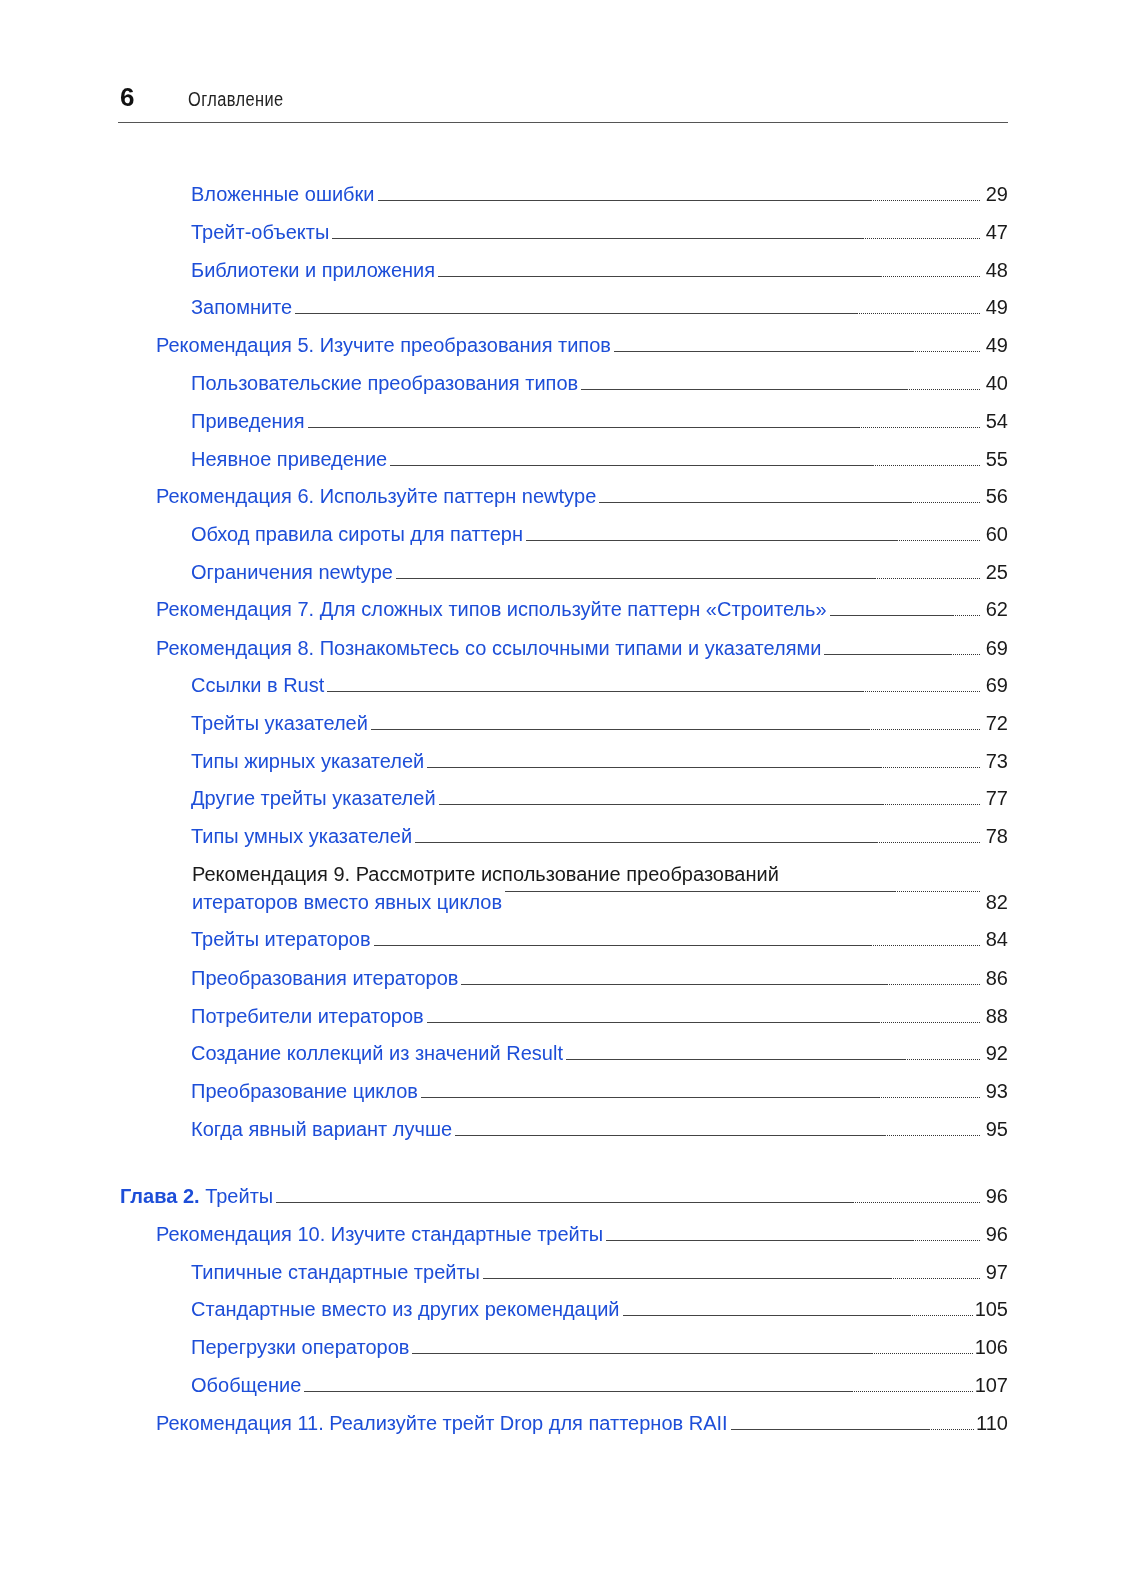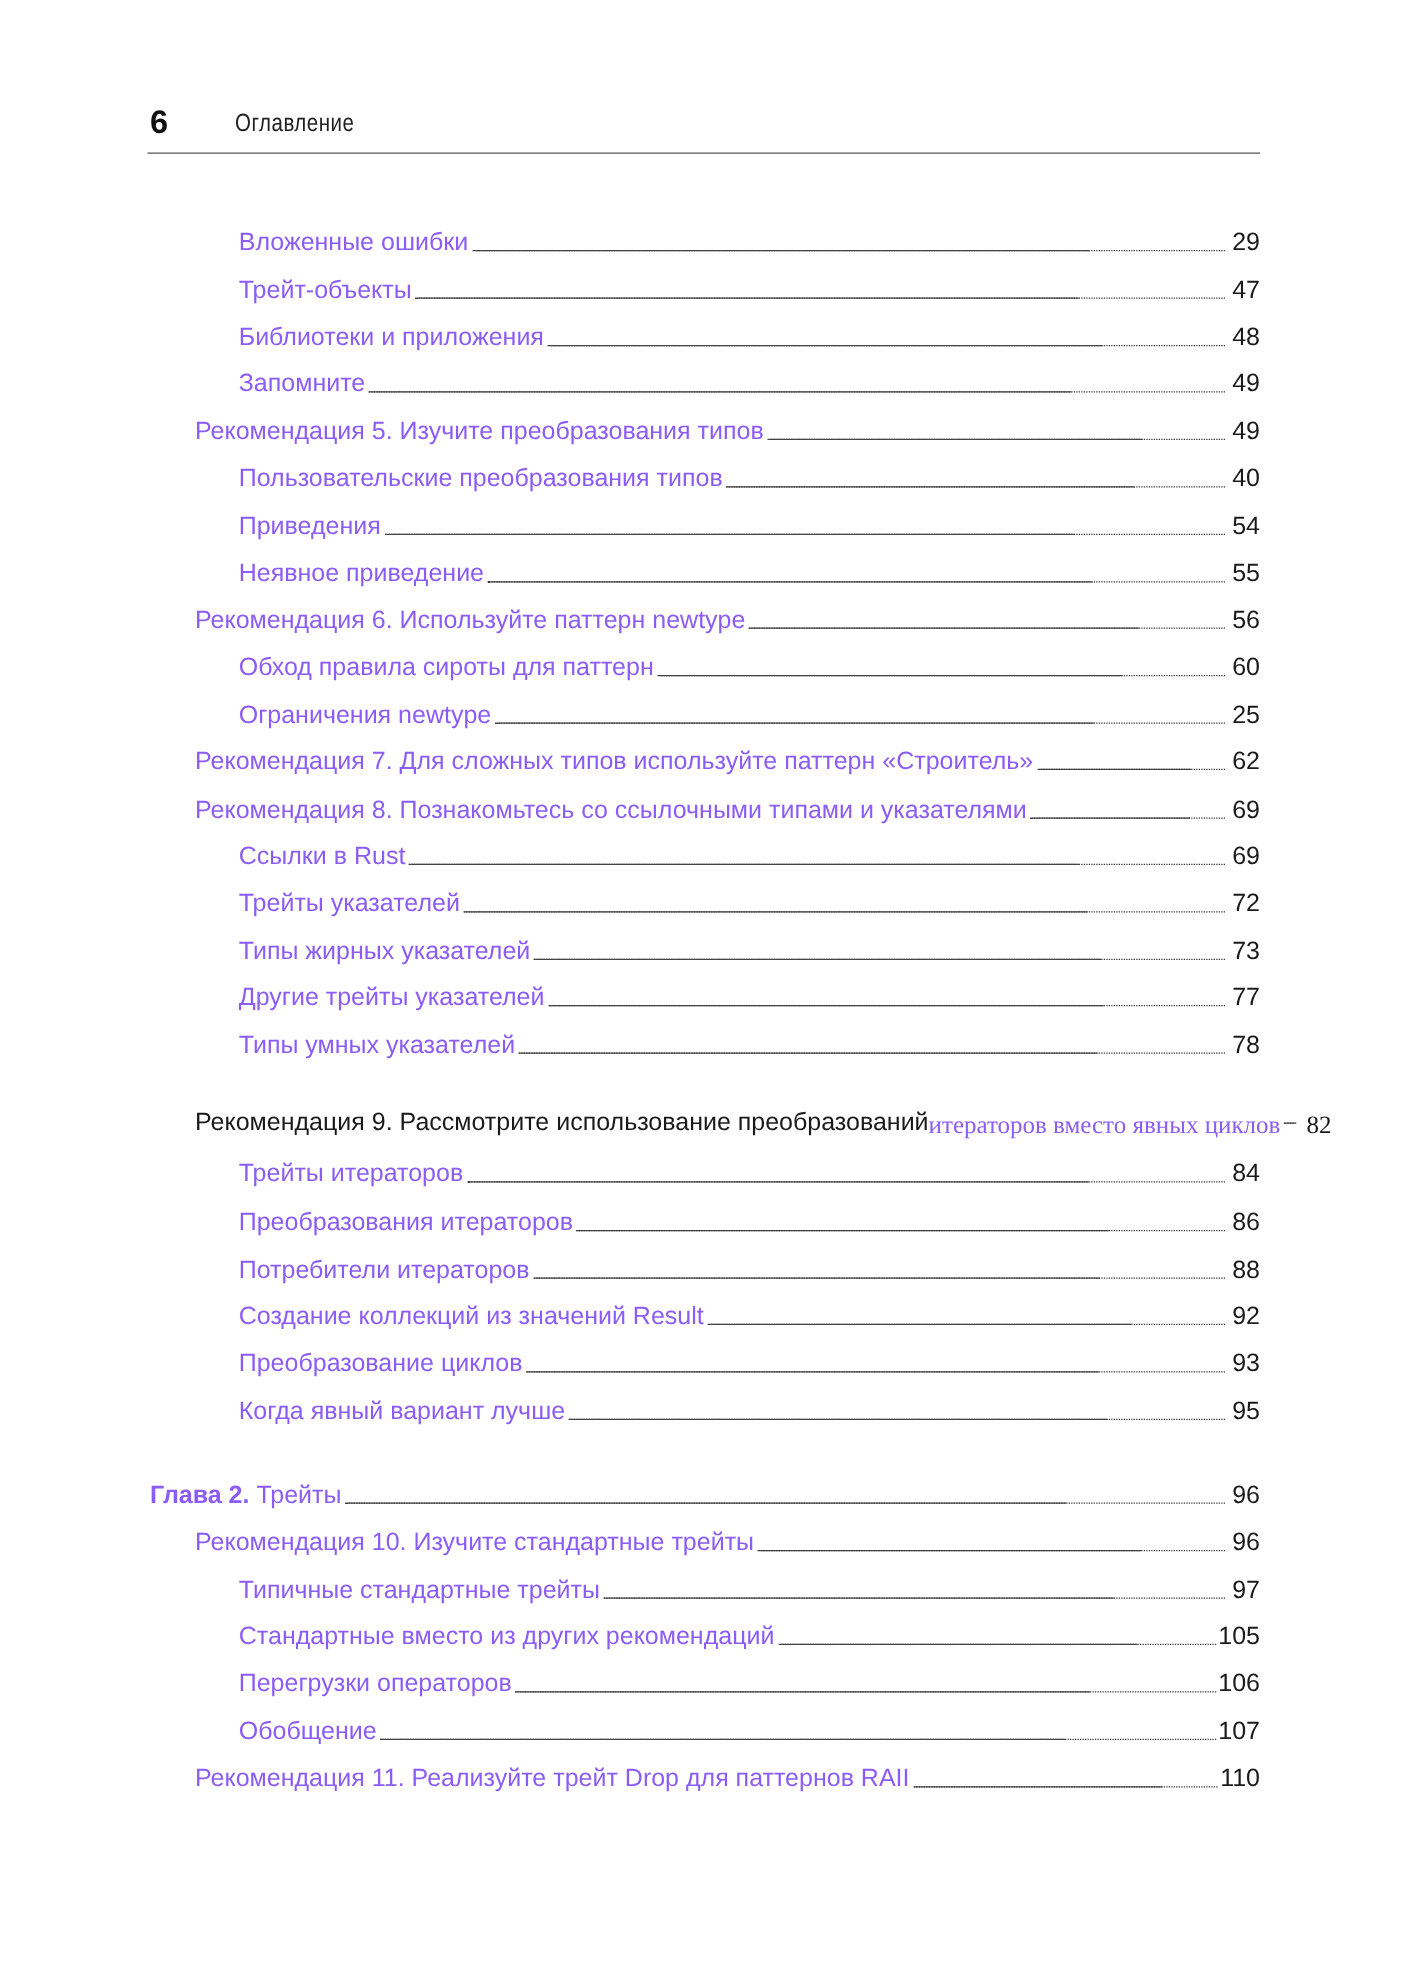--- a/index.html
+++ b/index.html
@@ -56,21 +56,21 @@
       line-height: 24px;
       right: 114px;
     }
     .toc-row.lvl0 { left: 120px; }
     .toc-row.lvl1 { left: 156px; }
     .toc-row.lvl2 { left: 191px; }
     .toc-row.multi { height: 60px; }
     .toc-title {
       white-space: nowrap;
       flex: 0 0 auto;
-      color: #8b5cf6;
+      color: #1d4ed8;
     }
     .toc-row.multi .toc-title {
       white-space: normal;
       display: inline;
     }
     .toc-leader {
       flex: 1 1 auto;
       border-bottom: 1.4px dotted #333;
       margin: 0 2px 5px 3px;
       min-width: 10px;
@@ -89,33 +89,33 @@
       flex: 0 0 auto;
       min-width: 26px;
       text-align: right;
       color: #1a1a1a;
     }
     .chapter-label {
       font-weight: bold;
     }
     .multi-wrap {
       display: flex;
-      flex-direction: row;
+      flex-direction: column;
       width: 100%;
+      margin-left: 36px;
     }
     .multi-line1 {
       white-space: nowrap;
       height: 28px;
       line-height: 24px;
     }
     .multi-line2 {
       display: flex;
-      align-items: center;
+      align-items: flex-start;
       width: 100%;
-      font-family: Liberation Serif, serif;
     }
   </style>
 </head>
 <body>
 
 <div class="page-header">
   <span class="page-number">6</span>
   <span class="running-title">Оглавление</span>
 </div>
 

